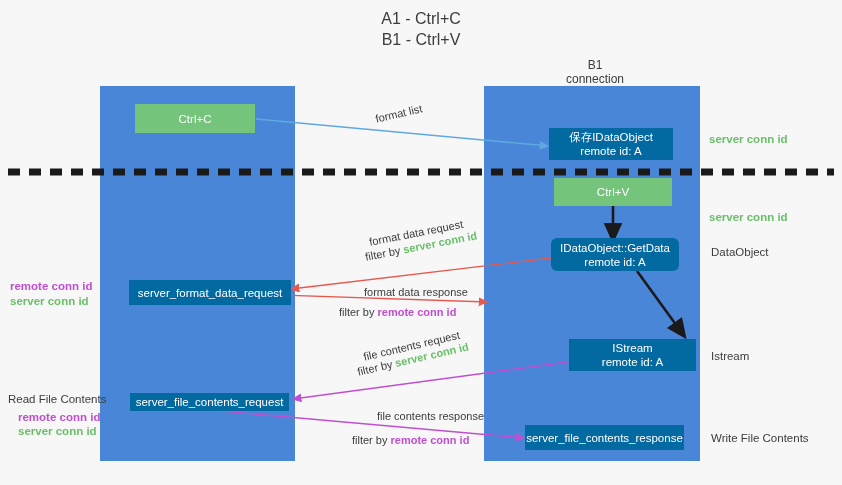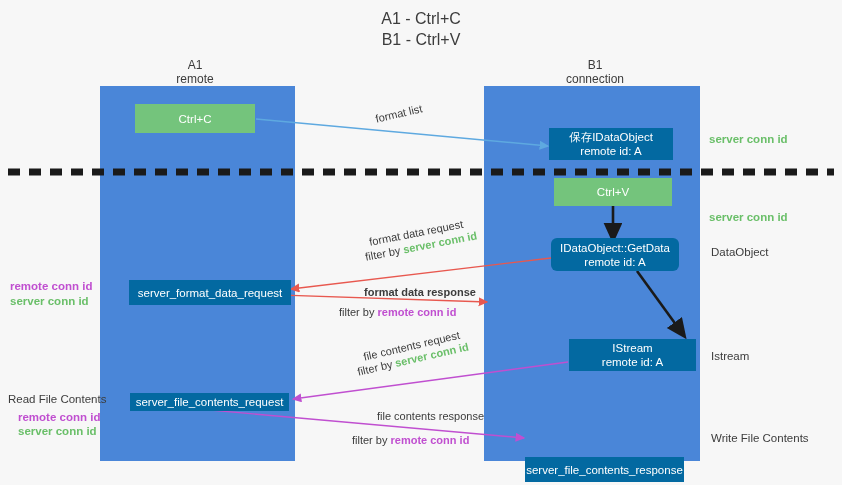--- a/index.html
+++ b/index.html
@@ -51,22 +51,20 @@
   svg.lines{position:absolute;left:0;top:0;width:842px;height:485px;pointer-events:none;}
 </style>
 </head>
 <body>
 
 <div id="stage">
 
   <div class="title">A1 - Ctrl+C
 B1 - Ctrl+V</div>
 
-  <div class="col-head" style="left:130px;top:58px;width:130px;">A1
-remote</div>
   <div class="col-head" style="left:530px;top:58px;width:130px;">B1
 connection</div>
 
   <div class="lane" style="left:100px;top:86px;width:195px;height:375px;"></div>
   <div class="lane" style="left:484px;top:86px;width:216px;height:375px;"></div>
 
   <svg class="lines" viewBox="0 0 842 485">
     <defs>
       <marker id="ah-blue" markerWidth="7" markerHeight="7" refX="6" refY="3.2" orient="auto">
         <path d="M0,0 L7,3.2 L0,6.4 z" fill="#5ea9e0"></path>
@@ -110,32 +108,32 @@
 remote id: A</div>
 
   <div class="node orange" style="left:569px;top:339px;width:127px;height:32px;">IStream
 remote id: A</div>
 
   <div class="node orange" style="left:129px;top:260px;width:162px;height:25px;margin-top:20px;">server_format_data_request</div>
 
 
   <div class="node orange" style="left:130px;top:393px;width:159px;height:18px;">server_file_contents_request</div>
 
-  <div class="node orange" style="left:525px;top:425px;width:159px;height:25px;margin-top:32px;">server_file_contents_response</div>
+  <div class="node orange" style="left:525px;top:425px;width:159px;height:25px;">server_file_contents_response</div>
 
   <div class="edge-label rot-b" style="left:374px;top:112px;">format list</div>
 
   <div class="edge-label rot-a" style="left:368px;top:235px;">
     <span>format data request</span>
   </div>
   <div class="edge-label rot-a" style="left:364px;top:250px;">
     <span>filter by </span><span class="green-txt">server conn id</span>
   </div>
 
-  <div class="edge-label" style="left:364px;top:285px;font-weight:bold;">format data response</div>
+  <div class="edge-label" style="left:364px;top:285px;">format data response</div>
   <div class="edge-label" style="left:339px;top:305px;">
     <span>filter by </span><span class="magenta-txt">remote conn id</span>
   </div>
 
   <div class="edge-label rot-b" style="left:362px;top:350px;">file contents request</div>
   <div class="edge-label rot-b" style="left:356px;top:365px;">
     <span>filter by </span><span class="green-txt">server conn id</span>
   </div>
 
   <div class="edge-label" style="left:377px;top:409px;text-align:right;">file contents response</div>

